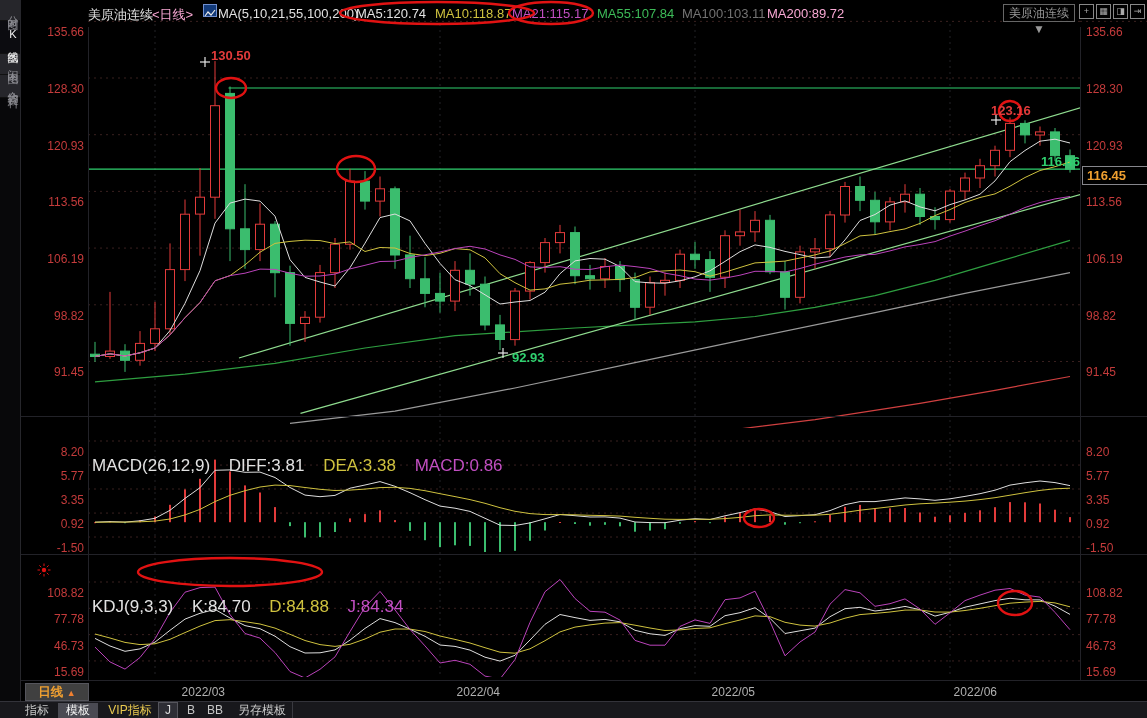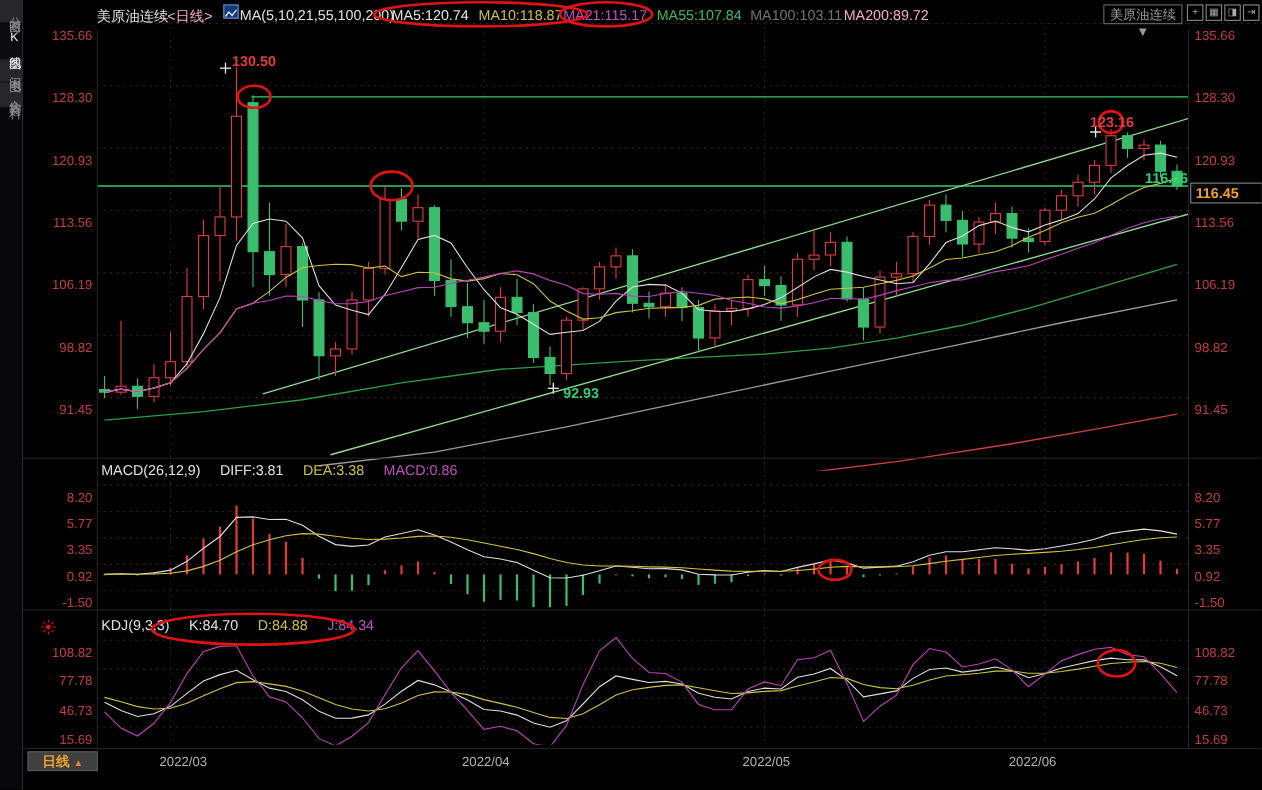--- a/index.html
+++ b/index.html
@@ -18,33 +18,33 @@
     border:1px solid #666;color:#999;font-size:12px;text-align:center;}
   .winicon{position:absolute;top:4px;width:13px;height:13px;line-height:13px;border:1px solid #888;
     color:#aaa;font-size:9px;text-align:center;}
   #chart-ico{position:absolute;left:203px;top:4px;width:12px;height:11px;background:#123a7a;border:1px solid #6f8fd0;}
   
   #sidebar{position:absolute;left:0;top:0;width:20px;height:718px;background:#08080a;z-index:3;border-right:1px solid #26262b;}
   .sbitem{width:20px;color:#8d8d93;background:#26262b;font-size:11px;text-align:center;
     writing-mode:vertical-rl;text-orientation:upright;padding:7px 0;border-bottom:1px solid #111;letter-spacing:2px;}
   .sbitem.active{background:#0c0c10;color:#f0f0f0;}
   
-  .plabel{position:absolute;font-size:13px;white-space:nowrap;z-index:3;}
+  .plabel{position:absolute;font-size:17px;white-space:nowrap;z-index:3;margin-top:36px;}
   .plabel span{margin-right:14px;}
   
   .hline{position:absolute;height:1px;background:#222228;z-index:2;}
   .vline{position:absolute;width:1px;background:#222228;z-index:2;}
   
   #px-box{position:absolute;left:1082px;top:166px;width:60px;height:17px;line-height:17px;z-index:4;
     border:1px solid #86868c;background:#000;color:#f0a030;font-size:13px;font-weight:bold;padding-left:4px;}
   
   #period-box{position:absolute;left:25px;top:683px;width:62px;height:16px;line-height:16px;z-index:3;
     border:1px solid #55555c;background:#404040;text-align:center;font-size:12.5px;color:#f0a030;font-weight:bold;}
   #period-box .arr{color:#f08030;font-size:9px;}
-  .xdate{position:absolute;top:685px;width:80px;text-align:left;font-size:12px;color:#b0b0b0;z-index:3;}
+  .xdate{position:absolute;top:685px;width:80px;text-align:right;font-size:12px;color:#b0b0b0;z-index:3;}
   #tabbar{position:absolute;left:0;top:701px;width:1147px;height:17px;background:#18181c;border-top:1px solid #33333a;z-index:3;}
   .tab{position:absolute;top:1px;height:15px;line-height:15px;font-size:12px;color:#c8c8c8;text-align:center;white-space:nowrap;}
   .tab.sel{background:#4a4a52;color:#f2f2f2;}
   .tab.vip{color:#e9c94f;}
   .tab.box{background:#2e2e35;border:1px solid #55555c;top:0;color:#ddd;}
 </style>
 </head>
 <body>
 
 <div id="app">
@@ -385,20 +385,30 @@
 
   <div id="period-box">
     <span>日线</span>
     <span class="arr">▲</span>
   </div>
   <div class="xdate" style="left:145px">2022/03</div>
   <div class="xdate" style="left:420px">2022/04</div>
   <div class="xdate" style="left:675px">2022/05</div>
   <div class="xdate" style="left:917px">2022/06</div>
 
+  <div id="tabbar">
+    <div class="tab" style="left:22px;width:30px">指标</div>
+    <div class="tab sel" style="left:58px;width:40px">模板</div>
+    <div class="tab vip" style="left:104px;width:52px">VIP指标</div>
+    <div class="tab box" style="left:158px;width:18px">J</div>
+    <div class="tab" style="left:183px;width:16px">B</div>
+    <div class="tab" style="left:203px;width:24px">BB</div>
+    <div class="tab" style="left:234px;width:56px">另存模板</div>
+    <div class="vline" style="left:292px;top:0;height:17px;background:#3a3a40"></div>
+  </div>
 
   <svg id="anno" width="1147" height="718">
       <ellipse cx="437" cy="13" rx="97" ry="11" fill="none" stroke="#e11212" stroke-width="2.4"></ellipse>
       <ellipse cx="551" cy="13" rx="42" ry="11" fill="none" stroke="#e11212" stroke-width="2.4"></ellipse>
       <ellipse cx="231" cy="88" rx="15" ry="10" fill="none" stroke="#e11212" stroke-width="2.4"></ellipse>
       <ellipse cx="356" cy="169" rx="19" ry="13" fill="none" stroke="#e11212" stroke-width="2.4"></ellipse>
       <ellipse cx="1010" cy="111" rx="11" ry="10" fill="none" stroke="#e11212" stroke-width="2.4"></ellipse>
       <ellipse cx="230" cy="572" rx="92" ry="14" fill="none" stroke="#e11212" stroke-width="2.4"></ellipse>
       <ellipse cx="759" cy="518" rx="15" ry="9" fill="none" stroke="#e11212" stroke-width="2.4"></ellipse>
       <ellipse cx="1015" cy="603" rx="17" ry="12" fill="none" stroke="#e11212" stroke-width="2.4"></ellipse>

